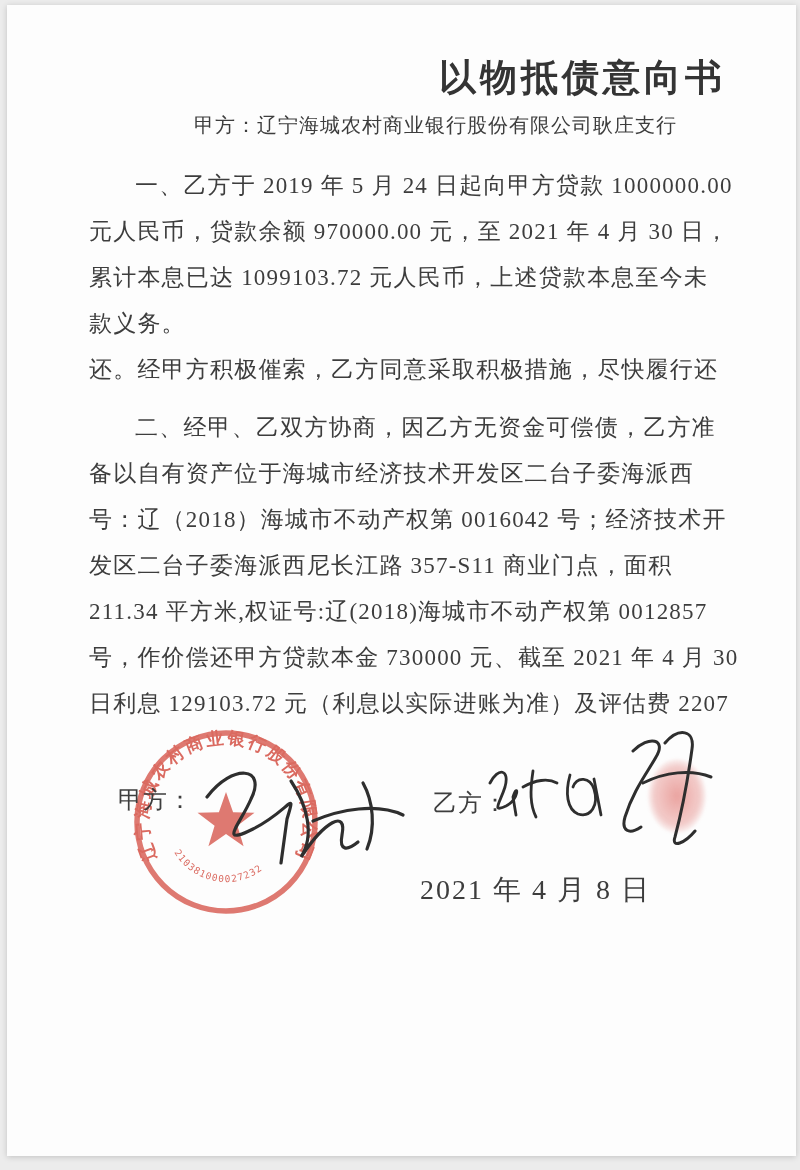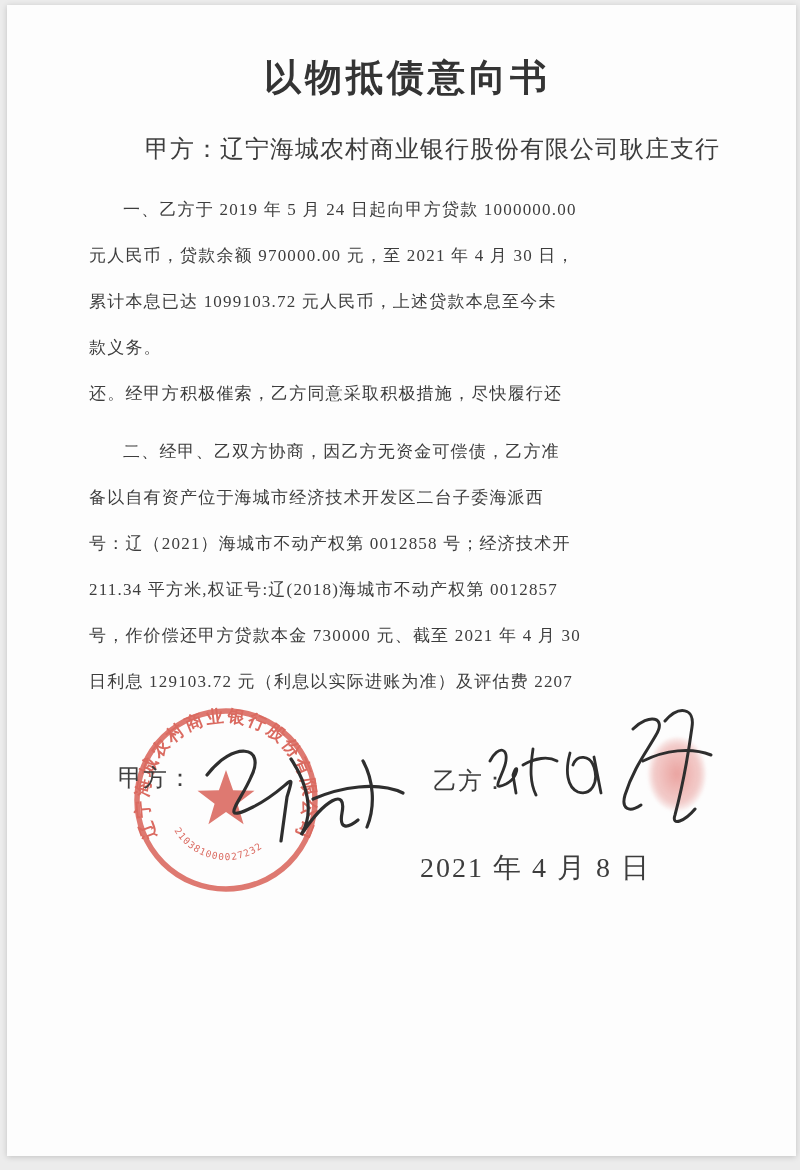--- a/index.html
+++ b/index.html
@@ -12,37 +12,37 @@
     position: relative;
     margin: 5px 4px 0 7px;
     width: 789px;
     height: 1151px;
     background: #fdfdfd;
     box-shadow: 0 1px 6px rgba(0,0,0,0.18);
     padding: 48px 70px 0 82px;
     color: #3d3d3d;
   }
   .doc-title {
-    text-align: center;
+    text-align: right;
     font-family: "Liberation Sans", "DejaVu Sans", sans-serif;
     font-weight: 700;
     font-size: 37px;
     letter-spacing: 4px;
     color: #343434;
-    margin-bottom: 24px;
   }
   .parties { margin-left: 56px; }
   .party-line {
-    font-size: 24px;
+    font-size: 20px;
     line-height: 44px;
     letter-spacing: 1px;
+    text-align: center;
   }
   .para { margin-top: 16px; }
   .para .line {
-    font-size: 17px;
+    font-size: 23px;
     line-height: 46px;
     letter-spacing: 1.2px;
     white-space: nowrap;
   }
   .para .line.indent { text-indent: 2em; }
   .para2 { margin-top: 12px; }
   .sig-area {
     position: relative;
     height: 252px;
     margin-top: 2px;
@@ -98,21 +98,22 @@
     <div class="line indent">一、乙方于 2019 年 5 月 24 日起向甲方贷款 1000000.00</div>
     <div class="line">元人民币，贷款余额 970000.00 元，至 2021 年 4 月 30 日，</div>
     <div class="line">累计本息已达 1099103.72 元人民币，上述贷款本息至今未</div>
     <div class="line">款义务。</div>
     <div class="line">还。经甲方积极催索，乙方同意采取积极措施，尽快履行还</div>
   </div>
 
   <div class="para para2">
     <div class="line indent">二、经甲、乙双方协商，因乙方无资金可偿债，乙方准</div>
     <div class="line">备以自有资产位于海城市经济技术开发区二台子委海派西</div>
-    <div class="line">号：辽（2021）海城市不动产权第 0012858 号；经济技术开</div>
+    <div class="line">号：辽（2018）海城市不动产权第 0016042 号；经济技术开</div>
+    <div class="line">发区二台子委海派西尼长江路 357-S11 商业门点，面积</div>
     <div class="line">211.34 平方米,权证号:辽(2018)海城市不动产权第 0012857</div>
     <div class="line">号，作价偿还甲方贷款本金 730000 元、截至 2021 年 4 月 30</div>
     <div class="line">日利息 129103.72 元（利息以实际进账为准）及评估费 2207</div>
   </div>
 
   <div class="sig-area">
 
     <svg class="seal" viewBox="0 0 190 190">
       <defs>
         <path id="rimArc" d="M 27.5 134 A 78 78 0 1 1 162.5 134" fill="none"></path>

